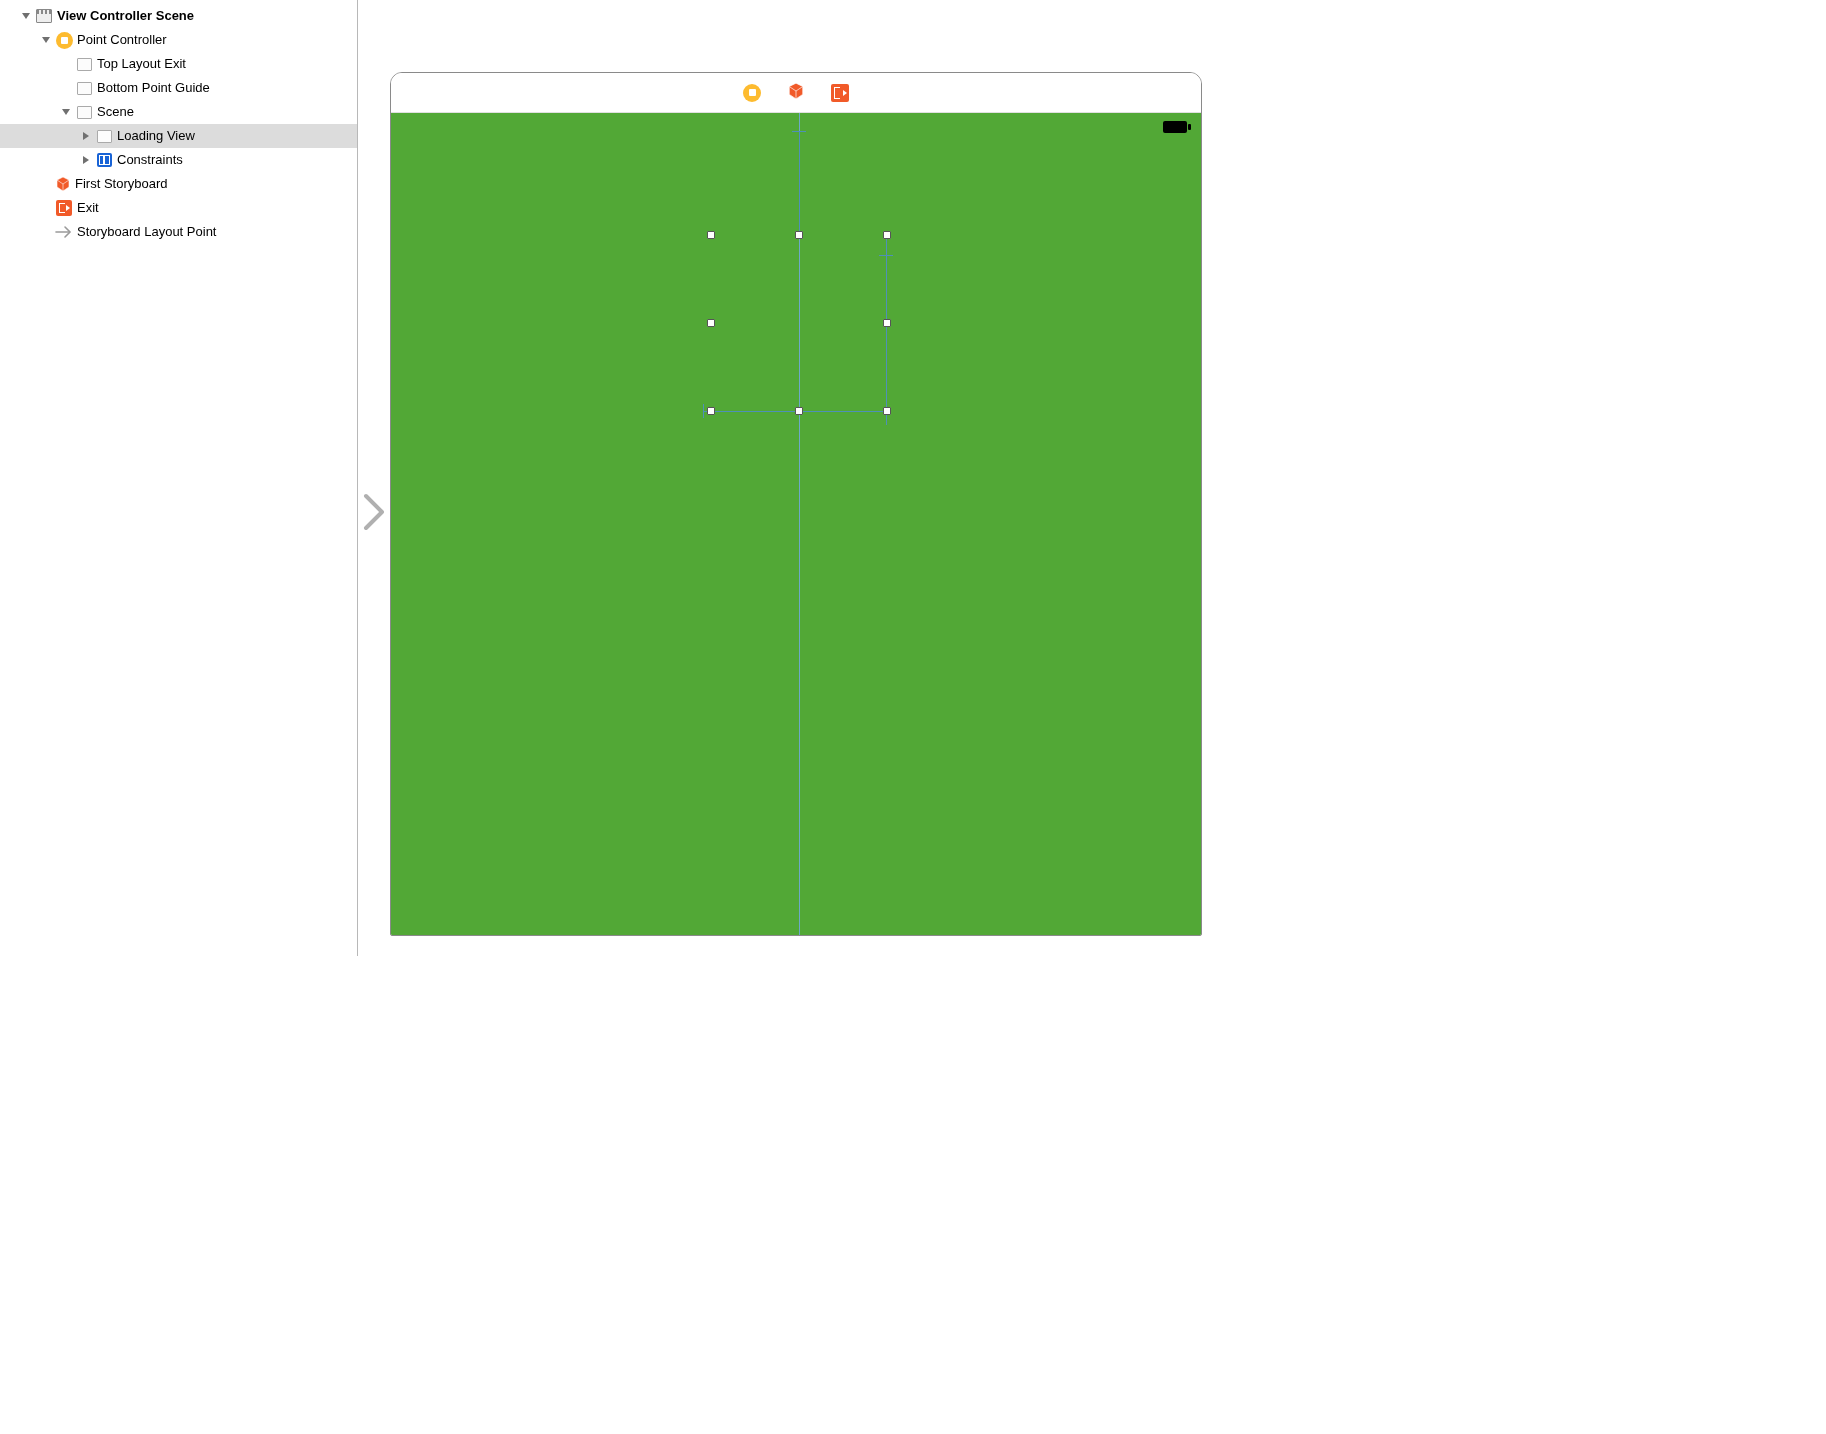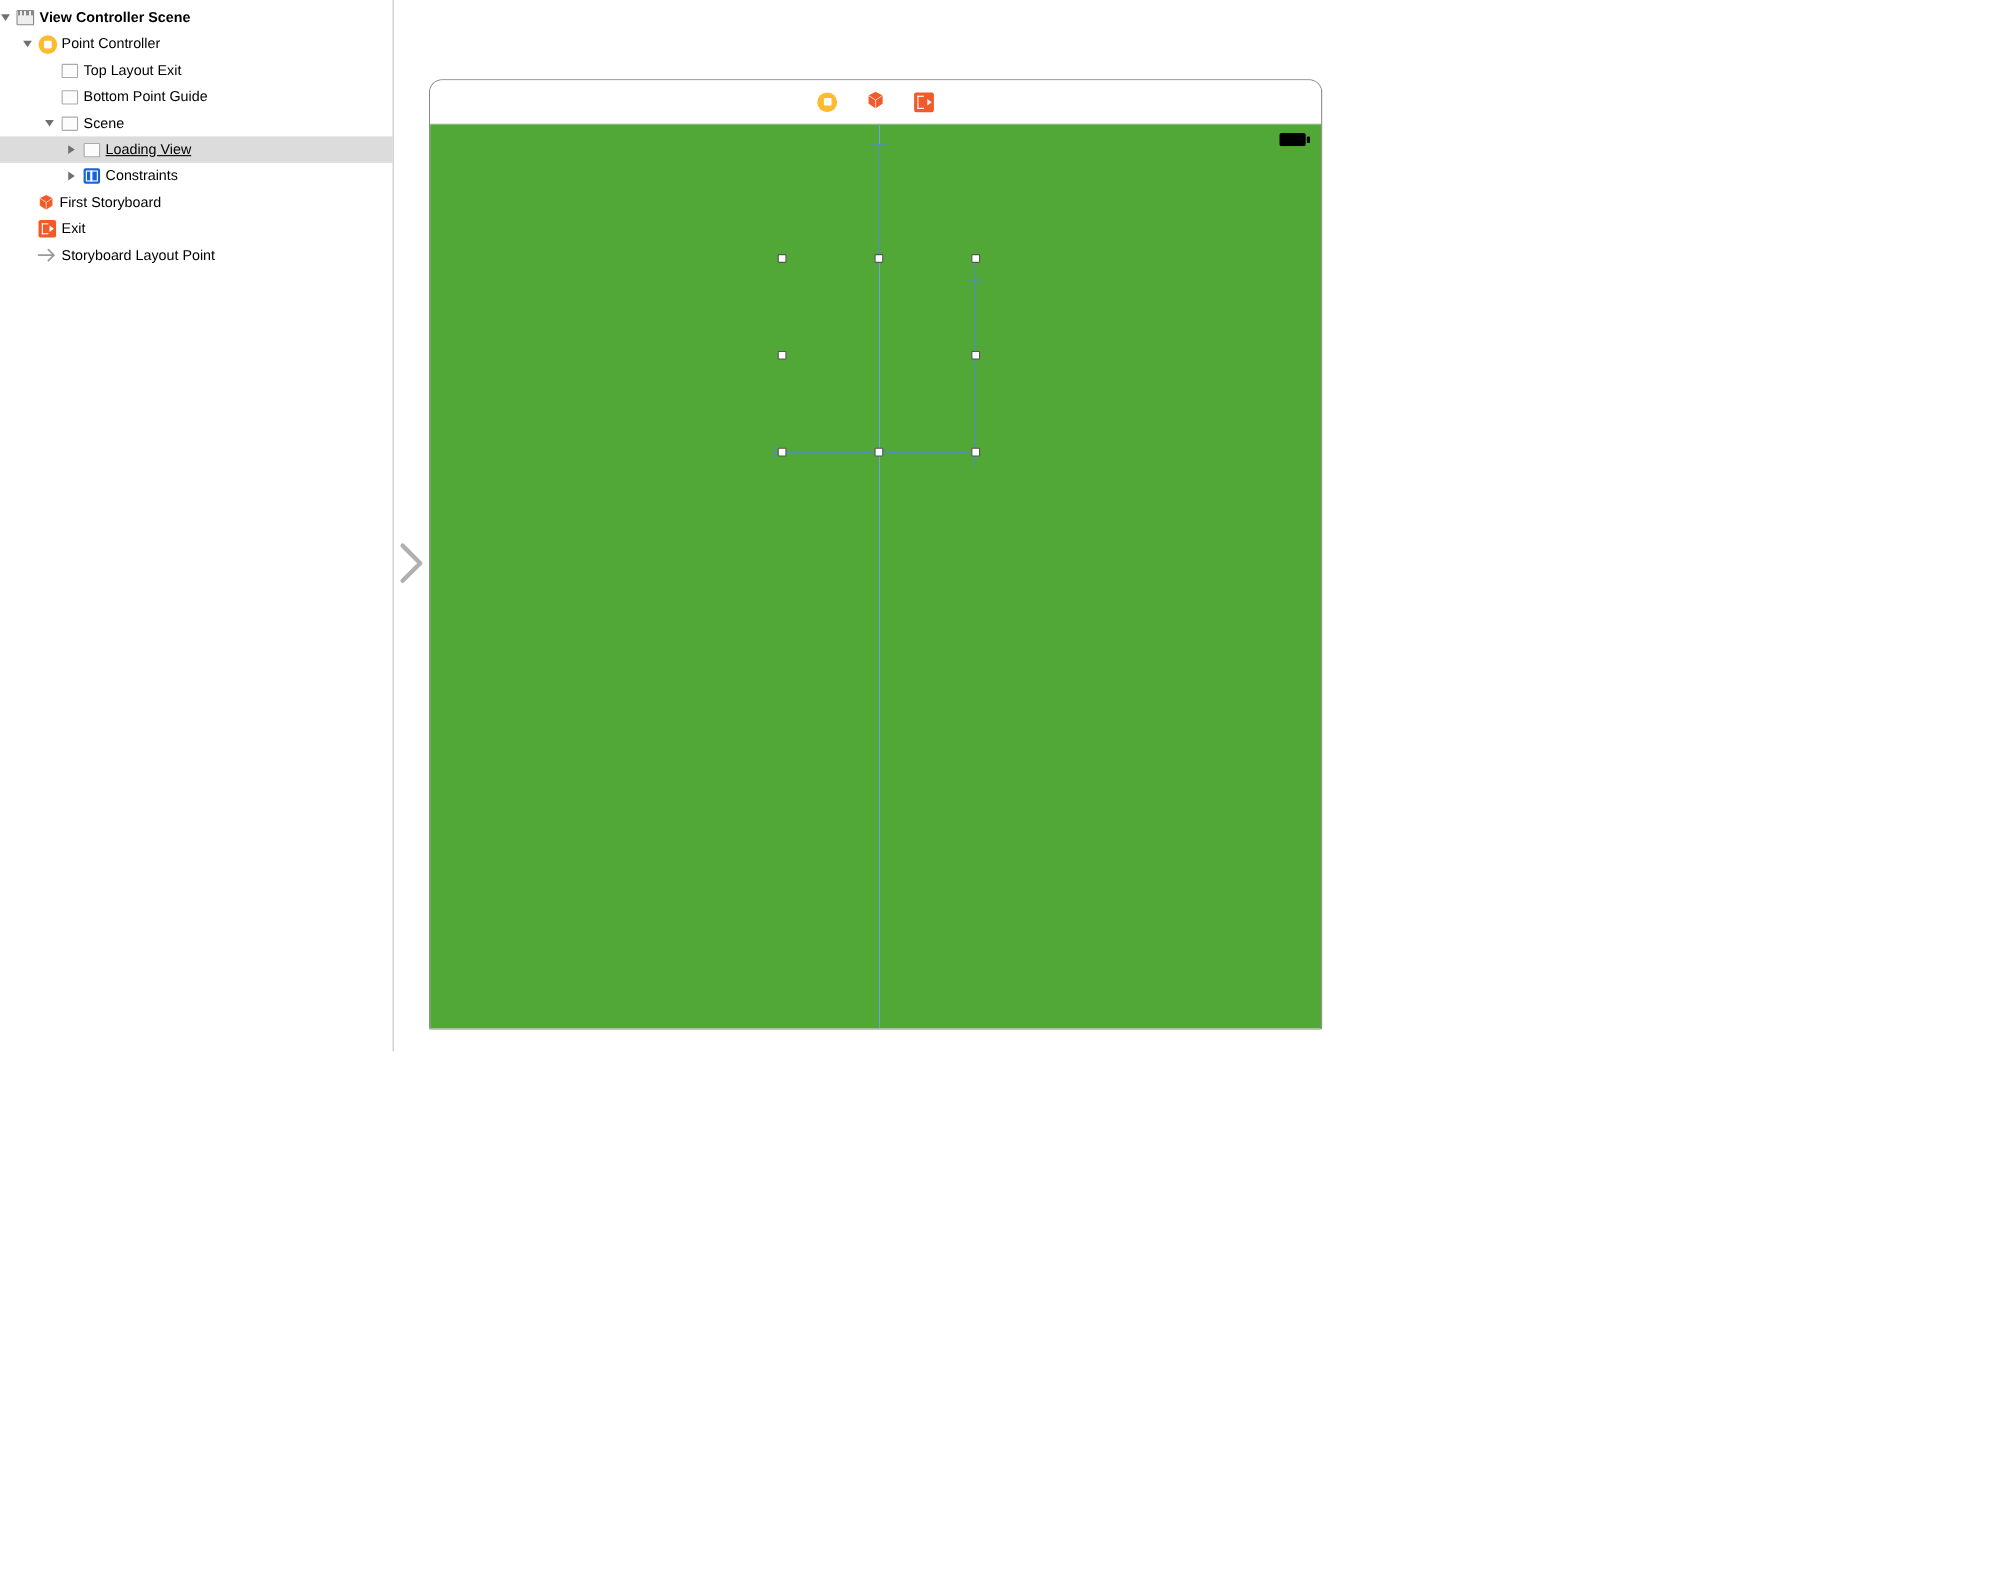--- a/index.html
+++ b/index.html
@@ -2,22 +2,22 @@
 <html><head>
 <meta charset="utf-8">
 <style>
 * { box-sizing: border-box; margin: 0; padding: 0; }
 body { font-family: -apple-system, "Helvetica Neue", Arial, sans-serif; font-size: 13px; color: #000; background: #fff; width: 1216px; height: 956px; overflow: hidden; }
 
 .container { display: flex; height: 100%; }
 
 
 .outline { width: 358px; border-right: 1px solid #b8b8b8; padding-top: 4px; background: #fff; }
-.row { display: flex; align-items: center; height: 24px; line-height: 24px; padding-left: 0; white-space: nowrap; }
-.row.selected { background: #dcdcdc; text-decoration: underline; }
+.row { display: flex; align-items: center; height: 24px; line-height: 24px; padding-left: 21px; white-space: nowrap; }
+.row.selected { background: #dcdcdc; }
 .disclosure { width: 10px; height: 10px; display: inline-block; margin-right: 4px; }
 .disclosure svg { display: block; }
 .spacer { display: inline-block; }
 .w0 { width: 0px; } .w1 { width: 20px; } .w2 { width: 40px; } .w3 { width: 60px; }
 .ico { width: 18px; height: 18px; display: inline-flex; align-items: center; justify-content: center; margin-right: 4px; }
 .label { font-size: 13px; }
 .label.bold { font-weight: 600; }
 
 
 .scene-ico { width: 16px; height: 14px; border: 1px solid #888; background: #eee; position: relative; border-radius: 1px; }

